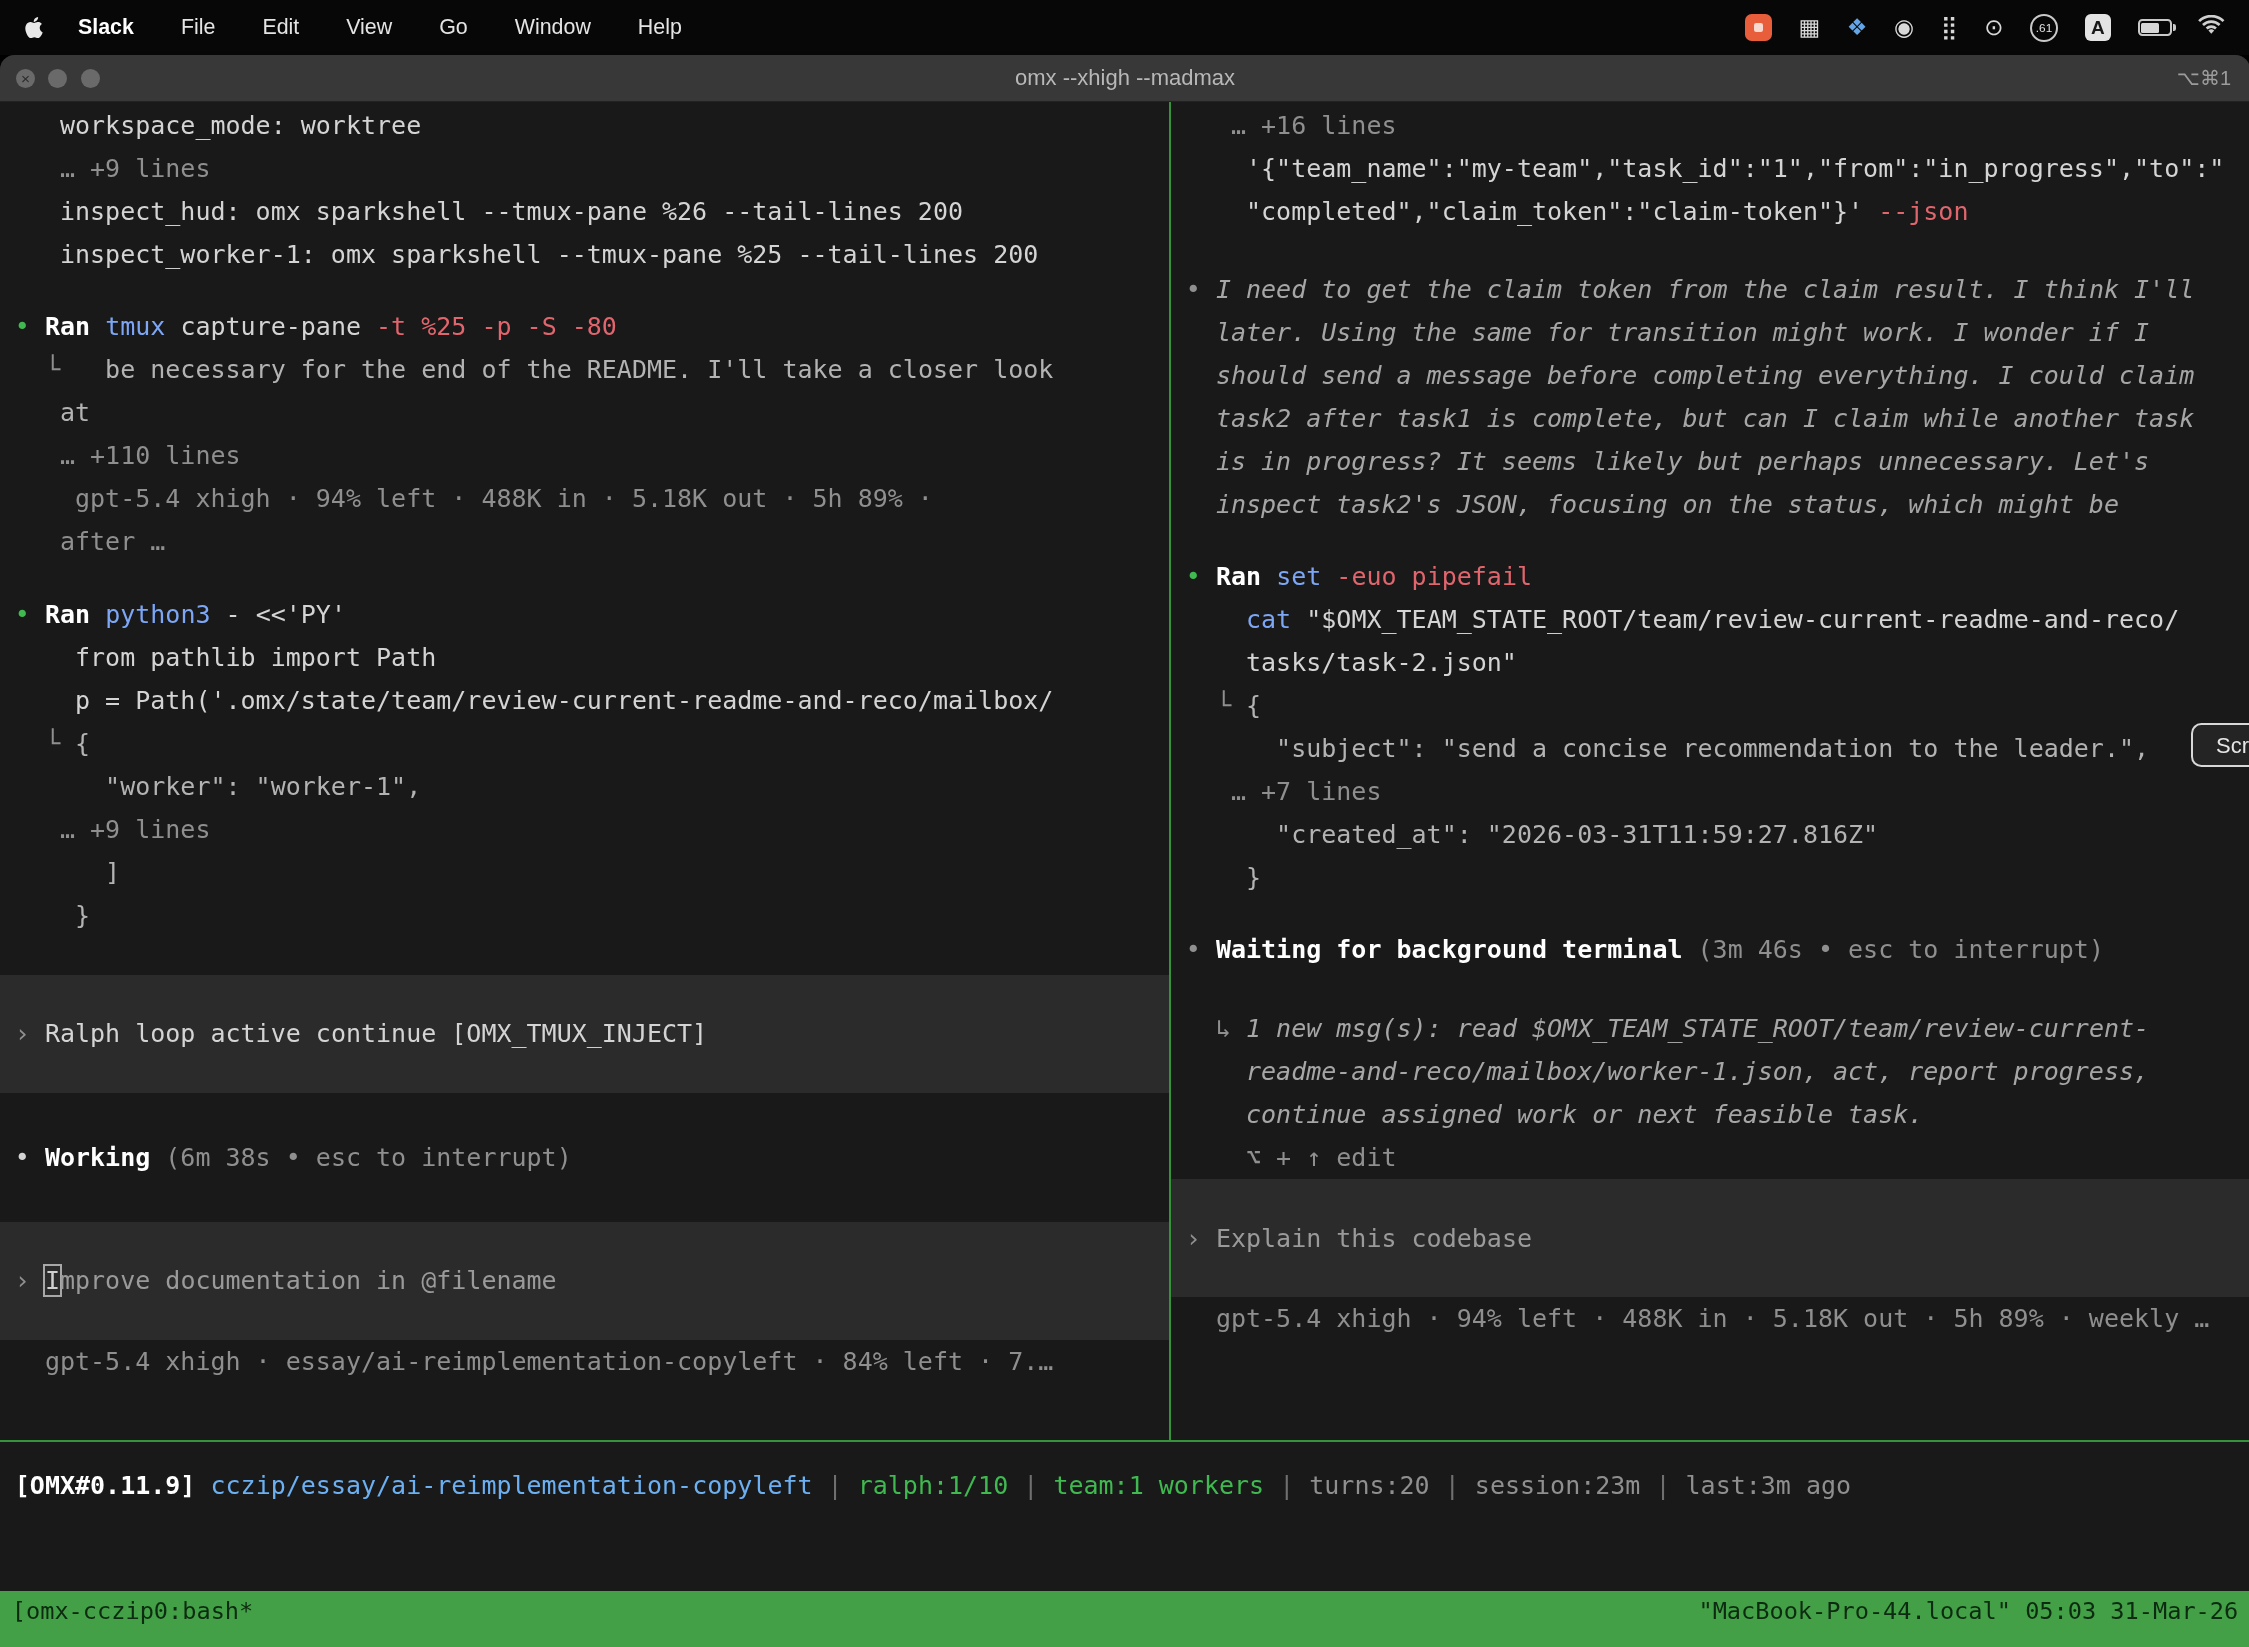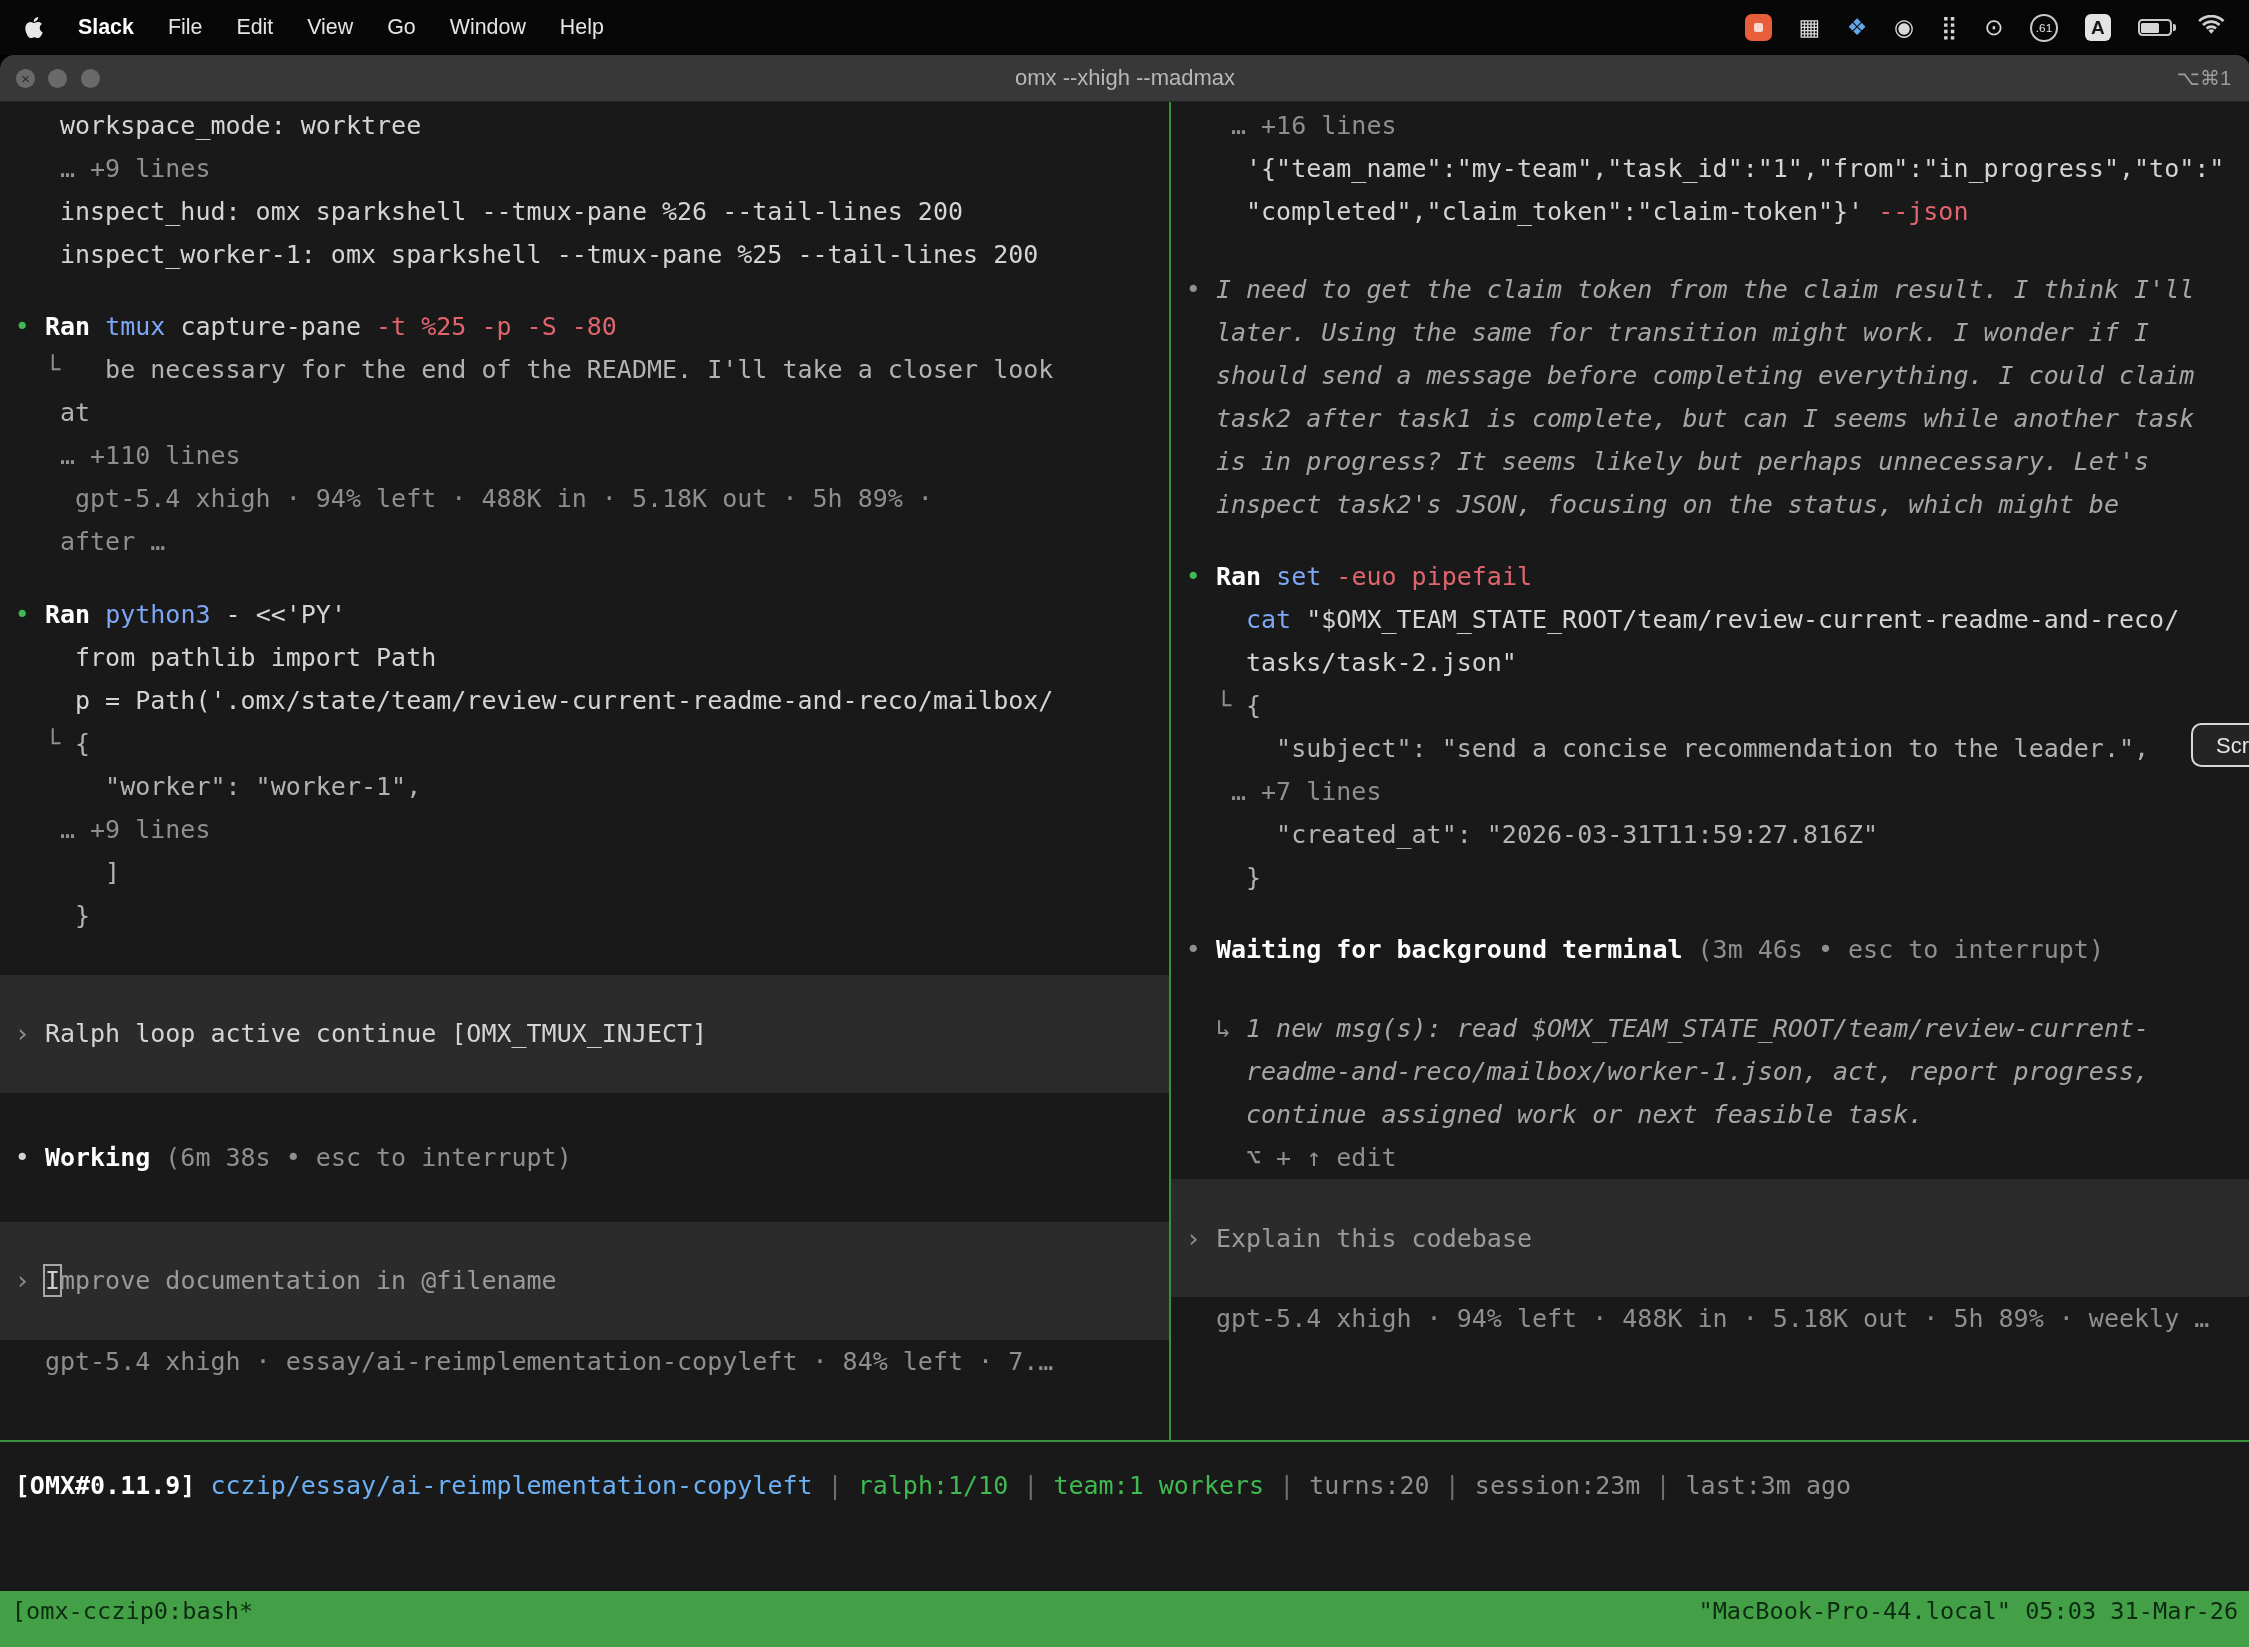--- a/index.html
+++ b/index.html
@@ -64,21 +64,21 @@
 <body>
 
 <div class="menu-bar">
   <div class="menu-left">
     <span class="apple">
       <svg width="19" height="23" viewBox="0 0 17 21">
           <path fill="#e8e8e8" d="M13.2 11.1c0-2.4 2-3.6 2.1-3.7-1.1-1.7-2.9-1.9-3.5-1.9-1.5-.2-2.9.9-3.7.9-.8 0-1.9-.9-3.2-.86-1.6.03-3.1 1-4 2.4-1.7 3-.4 7.4 1.2 9.8.8 1.2 1.8 2.5 3.1 2.4 1.2-.05 1.7-.8 3.2-.8 1.5 0 1.9.8 3.2.78 1.3-.02 2.2-1.2 3-2.4.94-1.4 1.3-2.7 1.3-2.76-.03-.01-2.5-1-2.6-3.9zM10.8 3.9c.7-.8 1.1-2 1-3.1-1 .04-2.2.66-2.9 1.5-.64.74-1.2 1.93-1.05 3.07 1.1.09 2.24-.57 2.95-1.42z"></path>
         </svg>
     </span>
     <span class="menu-item app-name">Slack</span>
-    <span id="menu-items" style="display:flex;gap:34px;">
+    <span id="menu-items" style="display:flex;gap:47px;margin-left:13px;">
         <span class="menu-item">File</span>
         <span class="menu-item">Edit</span>
         <span class="menu-item">View</span>
         <span class="menu-item">Go</span>
         <span class="menu-item">Window</span>
         <span class="menu-item">Help</span>
       </span>
   </div>
   <div class="menu-right" id="status-icons">
       <span class="rec">
@@ -145,21 +145,21 @@
           <div class="row"><span class="c-d">  gpt-5.4 xhigh · essay/ai-reimplementation-copyleft · 84% left · 7.…</span></div>
         </div>
       <div class="pane pane-right" id="pane-right">
           <div class="row"><span class="c-d">   … +16 lines</span></div>
           <div class="row"><span class="c-w">    '{"team_name":"my-team","task_id":"1","from":"in_progress","to":"</span></div>
           <div class="row"><span class="c-w">    "completed","claim_token":"claim-token"}'</span><span class="c-r"> --json</span></div>
           <div style="height: 35px;"></div>
           <div class="row"><span class="c-d">• </span><span class="c-it">I need to get the claim token from the claim result. I think I'll</span></div>
           <div class="row"><span class="c-it">  later. Using the same for transition might work. I wonder if I</span></div>
           <div class="row"><span class="c-it">  should send a message before completing everything. I could claim</span></div>
-          <div class="row"><span class="c-it">  task2 after task1 is complete, but can I seems while another task</span></div>
+          <div class="row"><span class="c-it">  task2 after task1 is complete, but can I claim while another task</span></div>
           <div class="row"><span class="c-it">  is in progress? It seems likely but perhaps unnecessary. Let's</span></div>
           <div class="row"><span class="c-it">  inspect task2's JSON, focusing on the status, which might be</span></div>
           <div style="height: 29px;"></div>
           <div class="row"><span class="c-g">• </span><span class="c-b">Ran</span><span class="c-w"> </span><span class="c-bl">set</span><span class="c-r"> -euo pipefail</span></div>
           <div class="row"><span class="c-w">    </span><span class="c-bl">cat</span><span class="c-w"> "$OMX_TEAM_STATE_ROOT/team/review-current-readme-and-reco/</span></div>
           <div class="row"><span class="c-w">    tasks/task-2.json"</span></div>
           <div class="row"><span class="c-d">  └ </span><span class="c-o">{</span></div>
           <div class="row"><span class="c-o">      "subject": "send a concise recommendation to the leader.",</span></div>
           <div class="row"><span class="c-d">   … +7 lines</span></div>
           <div class="row"><span class="c-o">      "created_at": "2026-03-31T11:59:27.816Z"</span></div>

